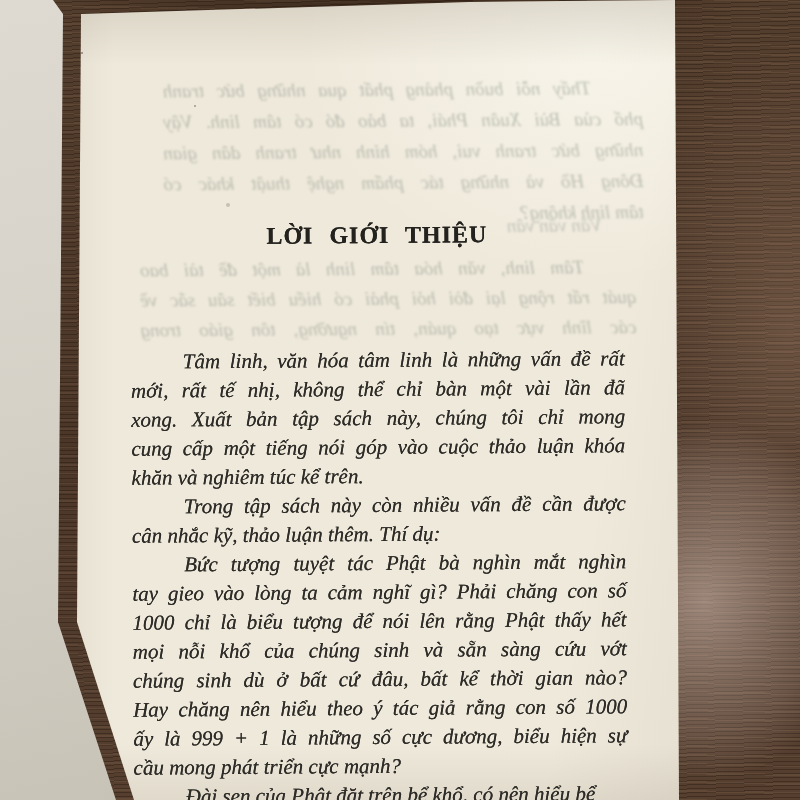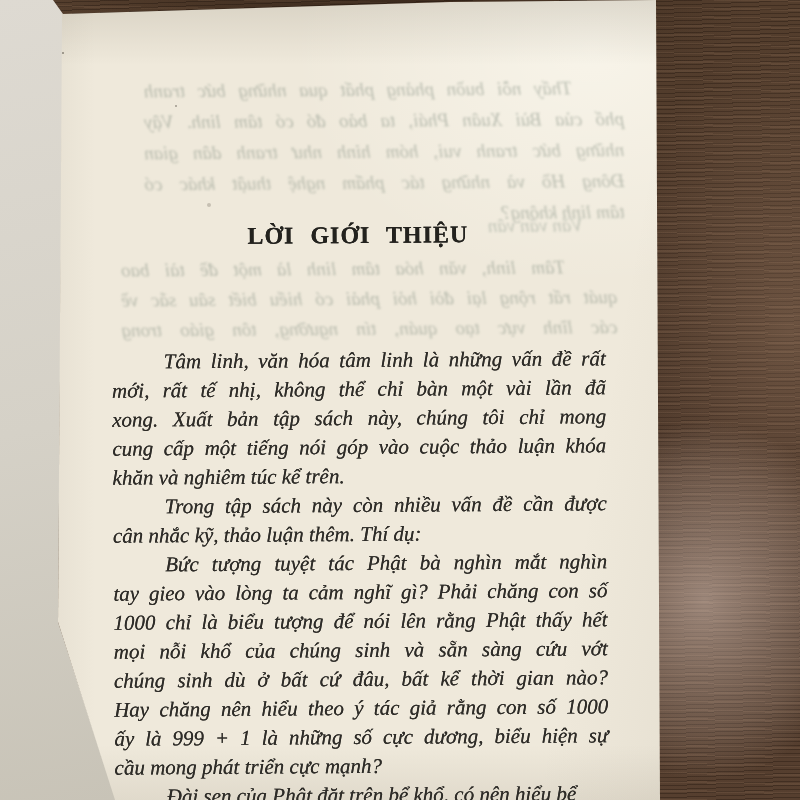--- a/index.html
+++ b/index.html
@@ -35,20 +35,21 @@
     position:absolute;inset:0;
     clip-path:polygon(62px 14px, 450px 2px, 656px 0px, 800px 0px, 800px 800px, 115px 800px, 58px 622px);
     background-color:#efe9db;
     background-image:
       linear-gradient(to right, rgba(108,98,82,0.26) 0px, rgba(108,98,82,0.08) 42px, rgba(0,0,0,0) 95px),
       linear-gradient(to bottom, rgba(128,120,104,0.20) 0px, rgba(0,0,0,0) 65px),
       linear-gradient(to top, rgba(118,108,90,0.12) 0px, rgba(0,0,0,0) 55px),
       linear-gradient(100deg, rgba(0,0,0,0) 72%, rgba(122,112,95,0.10) 93%, rgba(122,112,95,0.18) 100%),
       radial-gradient(ellipse 480px 380px at 74% 6%, rgba(255,253,245,0.55), rgba(0,0,0,0) 62%);
     filter:drop-shadow(-4px 3px 5px rgba(28,18,10,0.40));
+    margin-left:19px;
   }
   
   .page{clip-path:polygon(62px 14px, 450px 2px, 656px 0px, 660px 800px, 115px 800px, 58px 622px);}
 
   .speck{position:absolute;width:2px;height:2px;border-radius:50%;background:rgba(60,55,45,0.55);
     box-shadow:113px 53px 0 rgba(60,55,45,0.45), -42px 33px 0 rgba(60,55,45,0.35), 146px 152px 0 1px rgba(80,72,60,0.25);}
 
   .content{
     position:absolute;left:112px;top:0;width:494px;height:800px;
     transform:rotate(-0.4deg);transform-origin:50% 50%;

